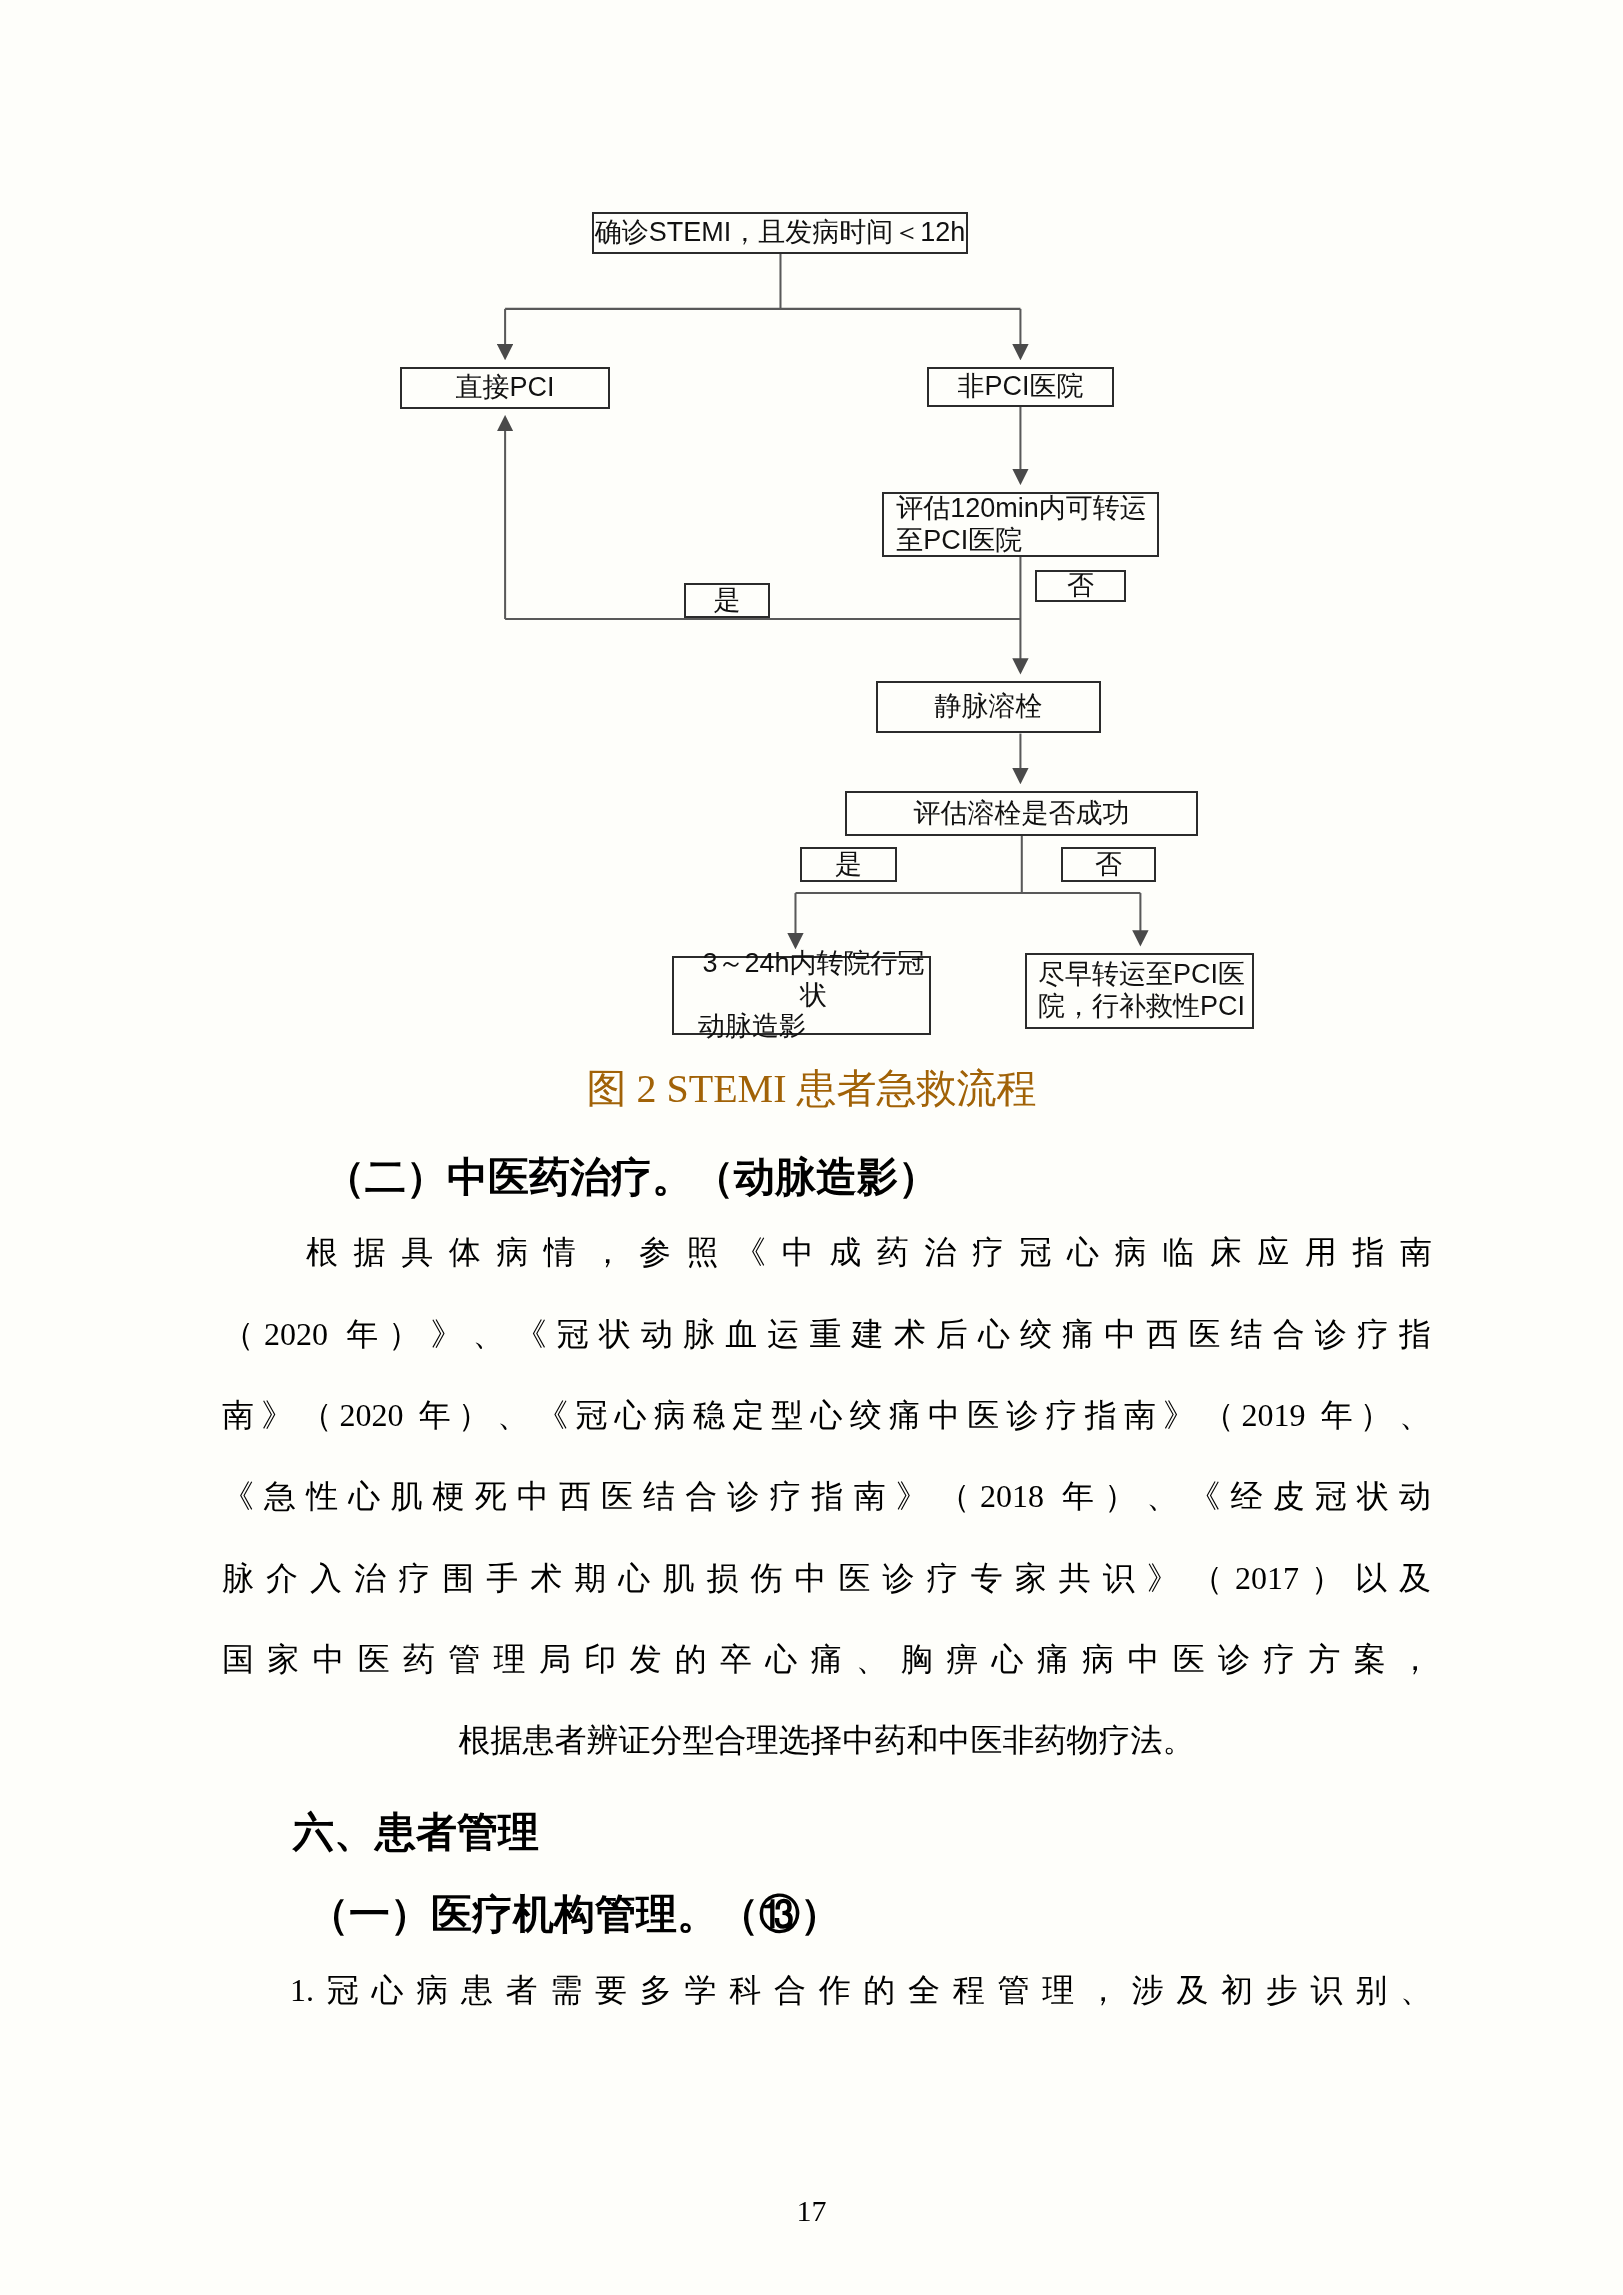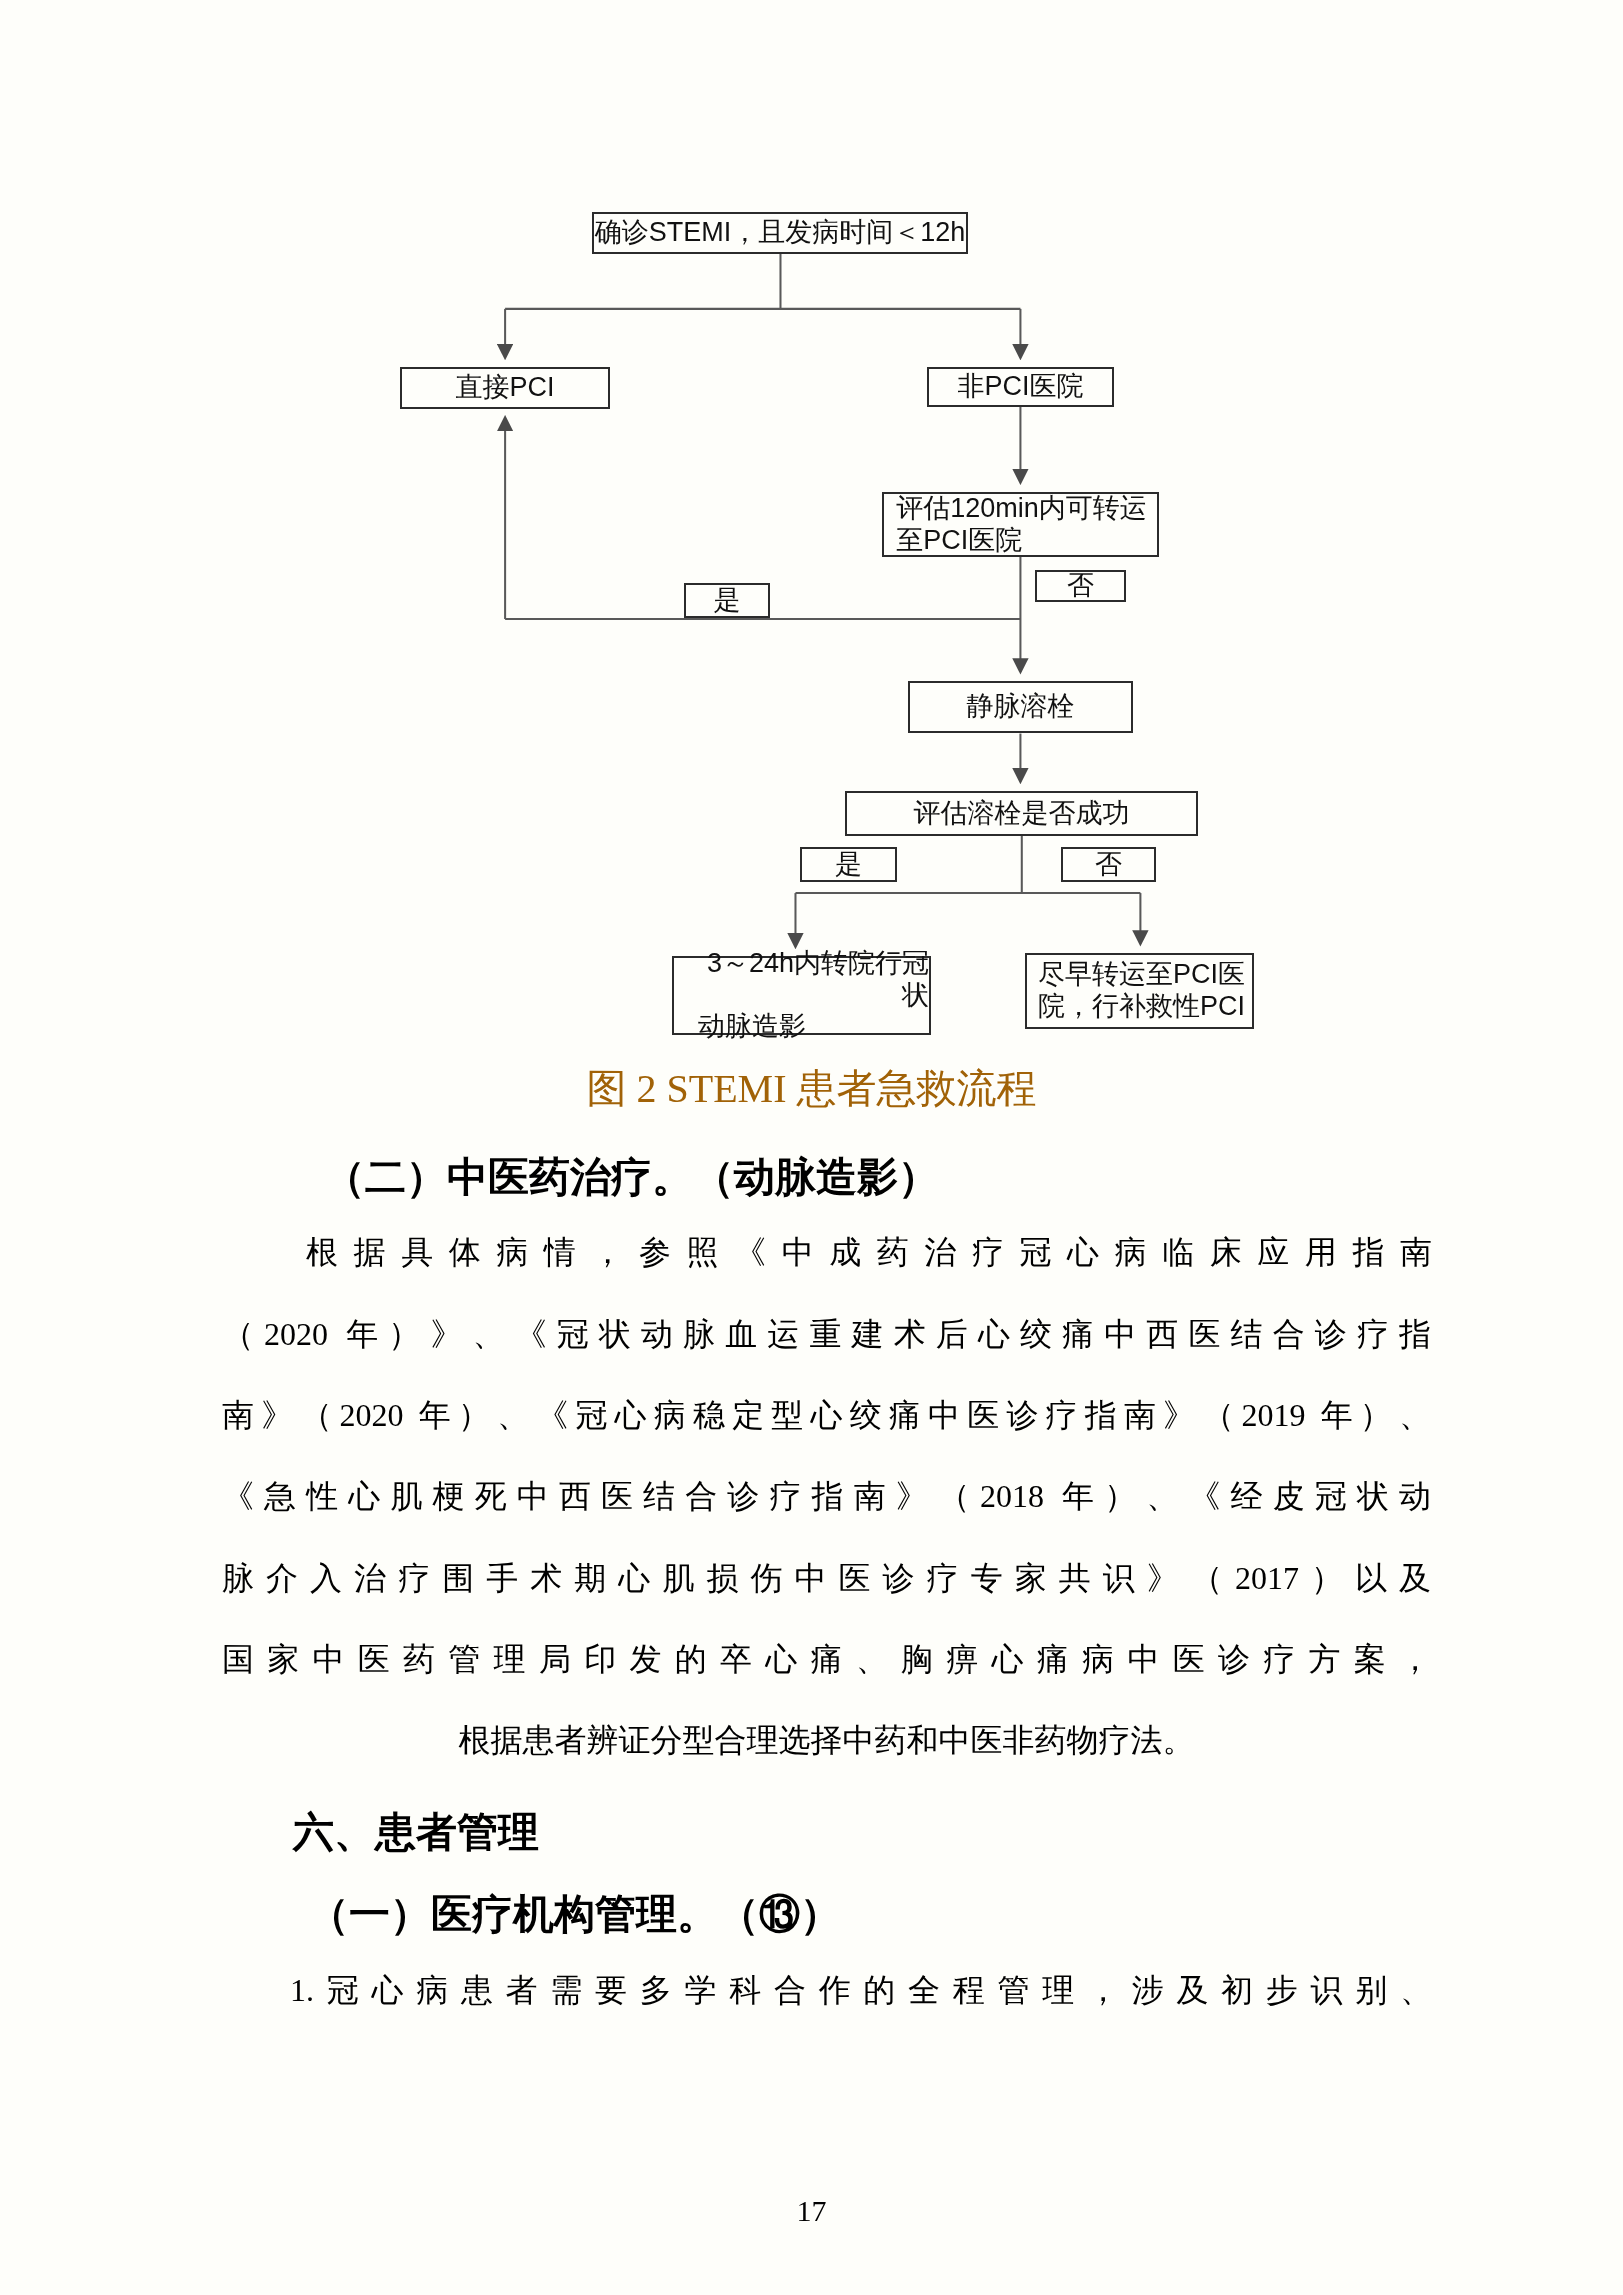--- a/index.html
+++ b/index.html
@@ -25,31 +25,31 @@
     color:#111;
     display:flex;
     align-items:center;
     justify-content:center;
     text-align:right;
   }
   .node.multiline{
     flex-direction:column;
     align-items:flex-start;
     justify-content:center;
-    text-align:right;
+    text-align:center;
     padding-left:12.3px;
     line-height:1.18;
   }
   .n-diagnosis{left:592px;top:212px;width:376px;height:42px;}
   .n-direct-pci{left:400px;top:367px;width:210px;height:42px;}
   .n-non-pci{left:927px;top:367px;width:187px;height:40px;}
   .n-assess-transfer{left:882px;top:492px;width:277px;height:65px;}
   .n-yes1{left:684px;top:583px;width:86px;height:35px;}
   .n-no1{left:1035px;top:570px;width:91px;height:32px;}
-  .n-thrombolysis{left:908px;top:681px;width:225px;height:52px;}
+  .n-thrombolysis{left:876px;top:681px;width:225px;height:52px;}
   .n-assess-success{left:845px;top:791px;width:353px;height:45px;}
   .n-yes2{left:800px;top:847px;width:97px;height:35px;}
   .n-no2{left:1061px;top:847px;width:95px;height:35px;}
   .n-angiography{left:672px;top:956px;width:259px;height:79px;}
   .n-rescue{left:1025px;top:953px;width:229px;height:76px;}
   .fig-caption{
     position:absolute;left:0;top:1061px;width:1623px;
     text-align:center;font-size:40px;color:#a16207;
   }
   

